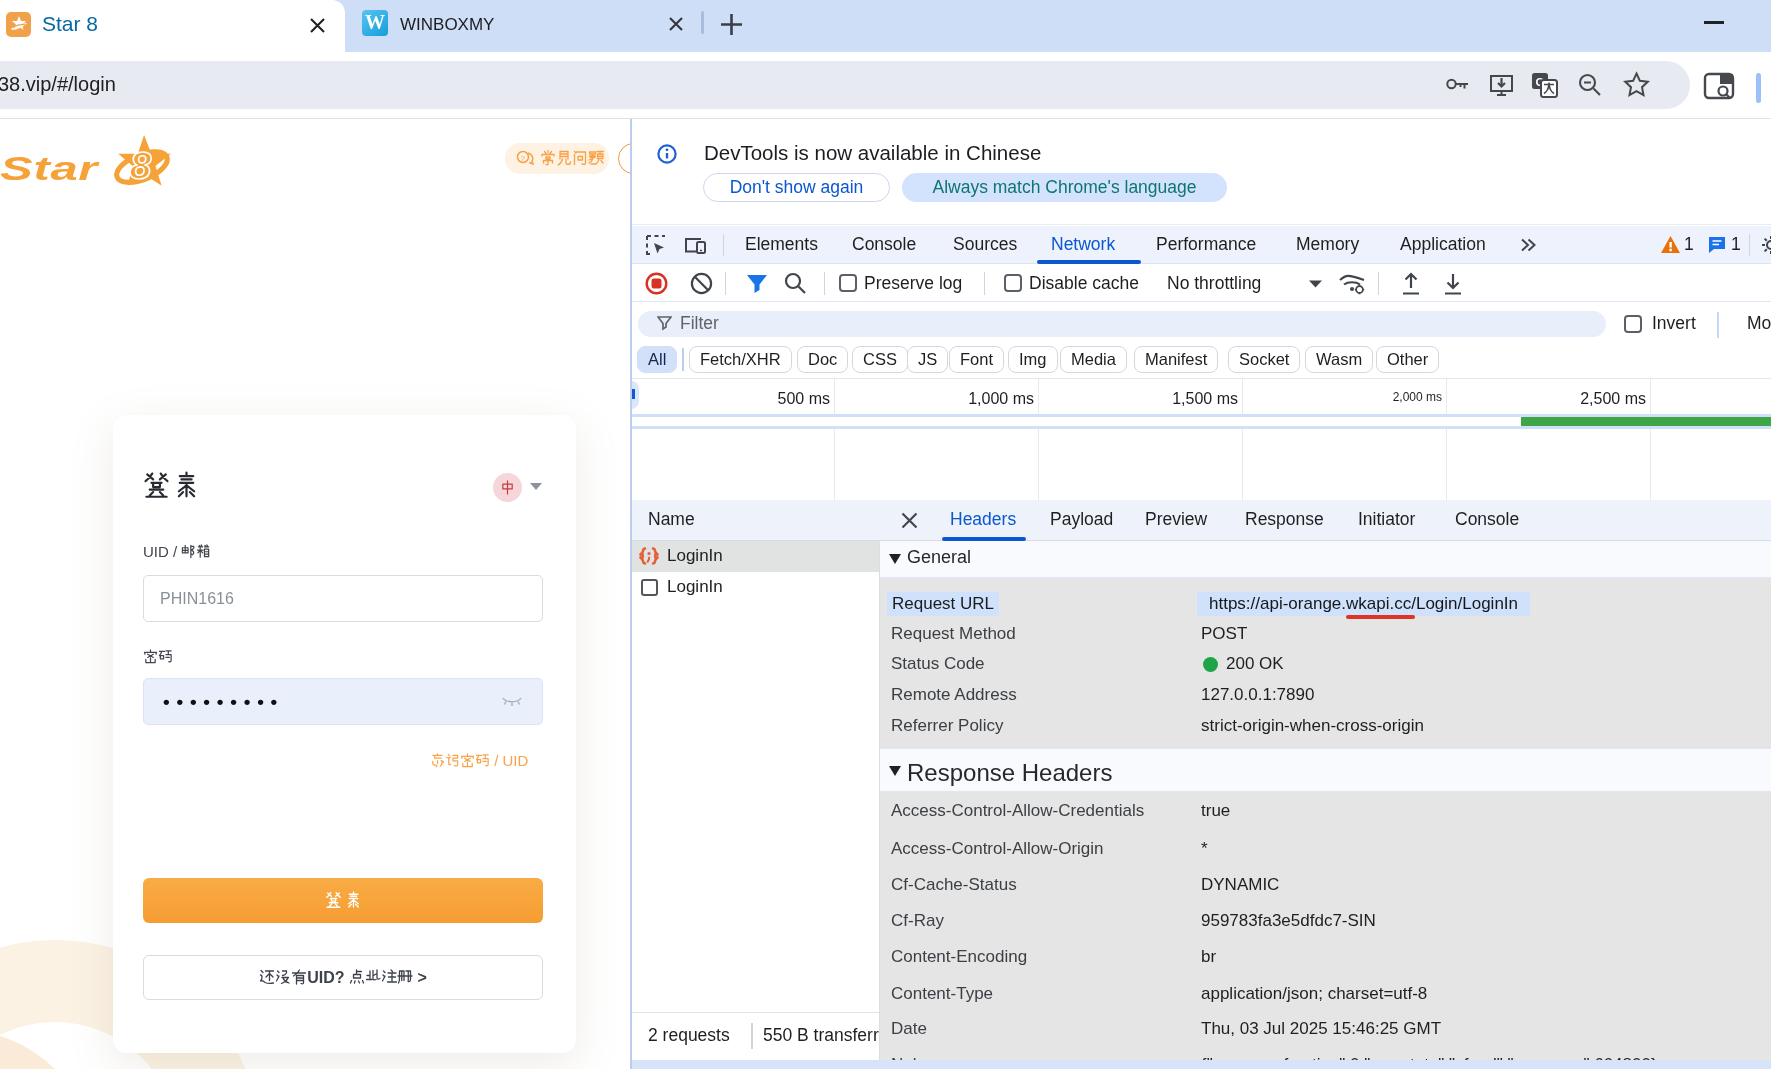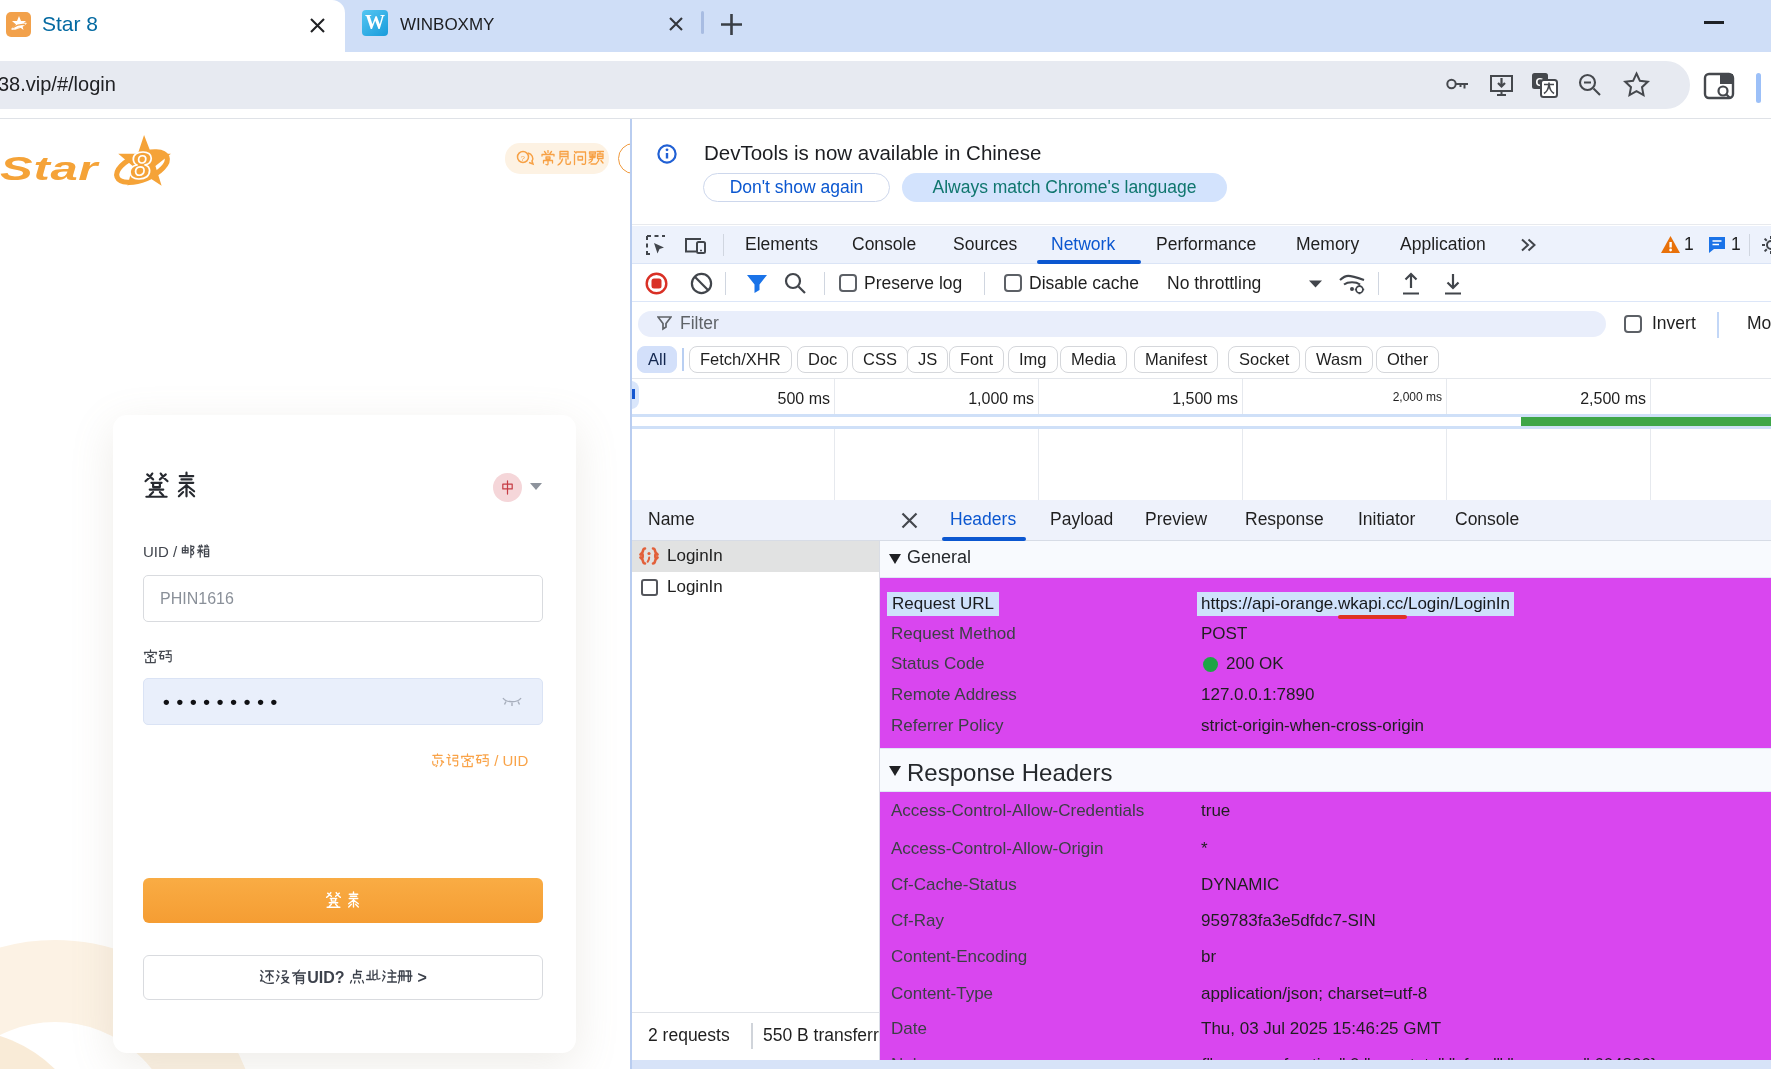--- a/index.html
+++ b/index.html
@@ -477,29 +477,29 @@
           <path d="M10.2 10.5 C10.2 12.5 9.6 13.5 8.6 14.8" stroke="#e2603a" stroke-width="2" fill="none" stroke-linecap="round"></path>
         </svg>
       <div class="a" style="left:35px;top:5px;font-size:17px">LoginIn</div>
     </div>
     <div class="a" style="left:0;top:31px;width:247px;height:31px;background:#fff">
       <div class="a" style="left:9px;top:7px;width:17px;height:17px;border:2.4px solid #54565c;border-radius:3px"></div>
       <div class="a" style="left:35px;top:5px;font-size:17px">LoginIn</div>
     </div>
   </div>
 
-  <div class="row" style="top:422px;left:247px;width:892px;height:528px;background:#d946ef;border-left:1px solid #d9dde5;font-size:17px">
+  <div class="row" style="top:422px;left:247px;width:892px;height:528px;background:#e5e5e5;border-left:1px solid #d9dde5;font-size:17px">
     <div class="a" style="left:0;top:0;width:100%;height:37px;background:#f8fafe;border-bottom:1px solid #dfe7f5">
       <svg class="a ic" style="left:9px;top:13px" width="12" height="10" viewBox="0 0 12 10">
           <path d="M0 0 H12 L6 10 Z" fill="#202124"></path>
         </svg>
       <div class="a" style="left:27px;top:6px;font-size:18px;color:#25282c">General</div>
     </div>
     <div class="a" style="left:7px;top:51px;background:#cfe1fb;padding:2px 5px;color:#1a1c1f">Request URL</div>
-    <div class="a" style="left:317px;top:51px;background:#cfe1fb;padding:2px 4px;color:#16181b">https://api-orange.<span style="position:relative">wkapi.cc<span style="position:absolute;left:0;right:-4px;bottom:-6px;height:4.5px;background:#df3323;border-radius:2px"></span></span>/Login/LoginIn</div>
+    <div class="a" style="left:317px;top:51px;background:#cfe1fb;padding:2px 12px;color:#16181b">https://api-orange.<span style="position:relative">wkapi.cc<span style="position:absolute;left:0;right:-4px;bottom:-6px;height:4.5px;background:#df3323;border-radius:2px"></span></span>/Login/LoginIn</div>
     <div class="a hl" style="left:11px;top:83px">Request Method</div>
       <div class="a" style="left:321px;top:83px">POST</div>
     <div class="a hl" style="left:11px;top:113px">Status Code</div>
     <div class="a" style="left:323px;top:116px;width:15px;height:15px;border-radius:50%;background:#1ea446"></div>
     <div class="a" style="left:346px;top:113px">200 OK</div>
     <div class="a hl" style="left:11px;top:144px">Remote Address</div>
       <div class="a" style="left:321px;top:144px">127.0.0.1:7890</div>
     <div class="a hl" style="left:11px;top:175px">Referrer Policy</div>
       <div class="a" style="left:321px;top:175px">strict-origin-when-cross-origin</div>
     <div class="a" style="left:0;top:207px;width:100%;height:44px;background:#f8fafe;border-top:1px solid #dfe7f5;border-bottom:1px solid #dfe7f5">

